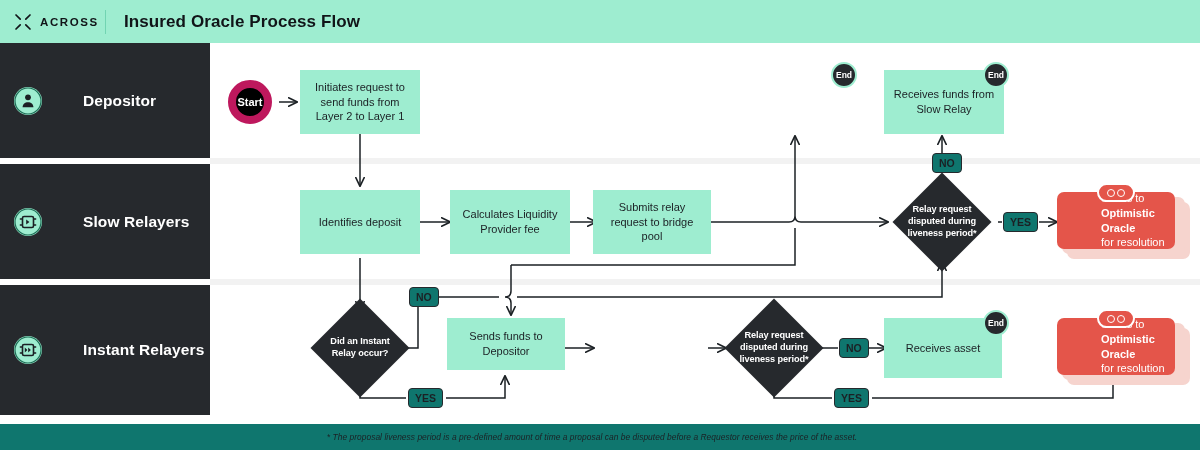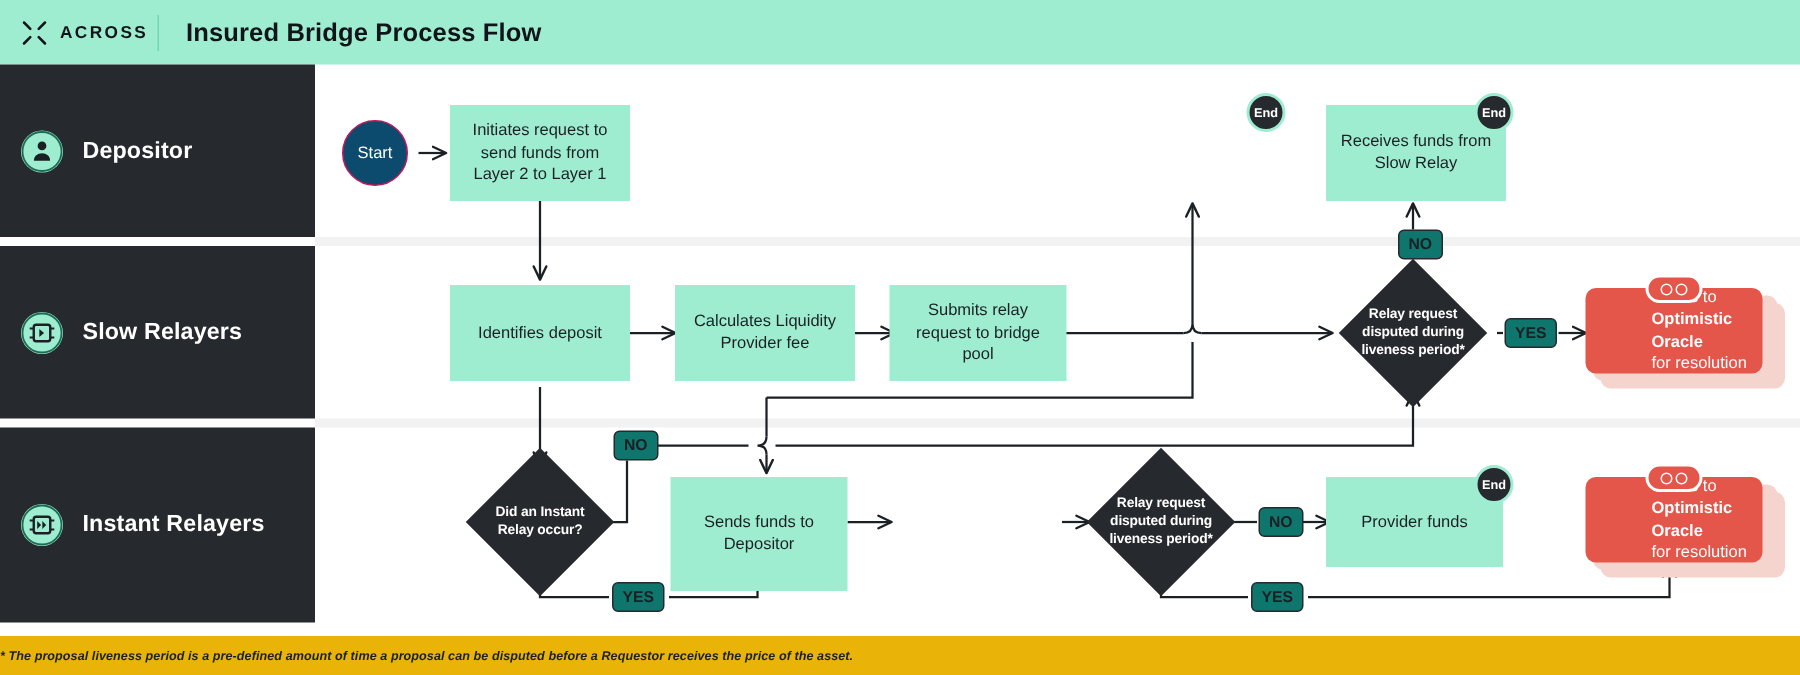--- a/index.html
+++ b/index.html
@@ -37,38 +37,39 @@
   }
   .hdr-title {
     font-size: 17px; font-weight: bold; color: #111418;
     padding-left: 18px; letter-spacing: .1px;
   }
 
   
   .footer {
     position: absolute; left: 0; top: 424px;
     width: 1200px; height: 26px;
-    background: #eab308;
-    display: flex; align-items: center; justify-content: flex-start; font-weight: bold;
+    background: #0f766e;
+    display: flex; align-items: center; justify-content: center;
   }
   .footnote {
     font-size: 8.4px; font-style: italic; color: #1b2024;
     padding-right: 16px; letter-spacing: .05px;
   }
 
   
   .lane-label {
     position: absolute; left: 0; width: 210px;
     background: #26292D;
     display: flex; align-items: center; gap: 13px;
     padding-left: 14px;
   }
   .lane-label .lane-text {
     color: #ffffff; font-size: 15.5px; font-weight: bold;
     letter-spacing: .1px;
+    margin-left: 28px;
   }
   .lane-ico {
     width: 28px; height: 28px; border-radius: 50%;
     background: #9EEDD0;
     display: flex; align-items: center; justify-content: center;
     flex: 0 0 auto;
   }
   .lane-ico svg { display:block; }
   .lane-sep {
     position: absolute; left: 210px; width: 990px; height: 6px;
@@ -98,24 +99,24 @@
     transform: rotate(-45deg);
     color: #ffffff; font-size: 9.2px; font-weight: bold;
     line-height: 1.3; text-align: center;
     display: block; width: 96px;
     letter-spacing: -.1px;
   }
 
   .start-chip {
     position: absolute;
     width: 44px; height: 44px; border-radius: 50%;
-    background: #0c4a6e;
-    border: 1px solid #be185d;
-    display: flex; align-items: center; justify-content: center;
-    color: #ffffff; font-size: 11px; font-weight: normal;
+    background: #000000;
+    border: 8px solid #be185d;
+    display: flex; align-items: center; justify-content: center;
+    color: #ffffff; font-size: 11px; font-weight: bold;
   }
   .end-badge {
     position: absolute;
     width: 26px; height: 26px; border-radius: 50%;
     background: #26292D;
     border: 2.5px solid #9EEDD0;
     display: flex; align-items: center; justify-content: center;
     color: #ffffff; font-size: 8.5px; font-weight: bold;
     z-index: 5;
   }
@@ -177,21 +178,21 @@
             <path d="M2 16 L6.2 11.8"></path>
               <path d="M16 16 L11.8 11.8"></path>
             <path d="M6.6 9 L11.4 9" stroke-width="0"></path>
           </g>
           <path d="M5.4 9 L9 5.6 L12.6 9 L9 12.4 Z" fill="none" stroke="#111418" stroke-width="0"></path>
         </svg>
       </span>
       <span class="brand-text">ACROSS</span>
     </div>
     <div class="hdr-divider"></div>
-    <div class="hdr-title">Insured Bridge Process Flow</div>
+    <div class="hdr-title">Insured Oracle Process Flow</div>
   </div>
 
   <div class="lane-label" style="top:43px;height:115px;">
     <span class="lane-ico">
       <svg width="28" height="28" viewBox="0 0 28 28">
         <circle cx="14" cy="14" r="13" fill="none" stroke="#1d6d55" stroke-width="1.2"></circle>
         <circle cx="14" cy="10.3" r="2.9" fill="#1b2024"></circle>
         <path d="M8.6 20.2c0-3.1 2.4-5 5.4-5s5.4 1.9 5.4 5z" fill="#1b2024"></path>
       </svg>
     </span>
@@ -318,31 +319,31 @@
     </div>
   </div>
 
   <div class="diamond" style="left:325px;top:313px;width:70px;height:70px;">
     <span>Did an Instant Relay occur?</span>
   </div>
 
   <div class="elabel" style="left:409px;top:287px;">NO</div>
   <div class="elabel" style="left:408px;top:388px;">YES</div>
 
-  <div class="node" style="left:447px;top:318px;width:118px;height:76px;">Sends funds to Depositor</div>
+  <div class="node" style="left:447px;top:318px;width:118px;height:52px;">Sends funds to Depositor</div>
 
 
   <div class="diamond" style="left:739px;top:313px;width:70px;height:70px;">
     <span>Relay request disputed during liveness period*</span>
   </div>
 
   <div class="elabel" style="left:839px;top:338px;">NO</div>
   <div class="elabel" style="left:834px;top:388px;">YES</div>
 
-  <div class="node" style="left:884px;top:318px;width:118px;height:60px;">Provider funds</div>
+  <div class="node" style="left:884px;top:318px;width:118px;height:60px;">Receives asset</div>
   <div class="end-badge" style="left:983px;top:310px;">End</div>
 
   <div class="oracle-wrap" style="left:1057px;top:318px;width:133px;height:67px;">
     <div class="oracle-shadow" style="left:10px;top:10px;width:123px;height:57px;"></div>
     <div class="oracle-shadow" style="left:5px;top:5px;width:123px;height:57px;"></div>
     <div class="oracle-card" style="width:118px;height:57px;">
       <div class="oracle-uma">
         <span class="uma-eye"></span>
           <span class="uma-eye"></span>
       </div>

